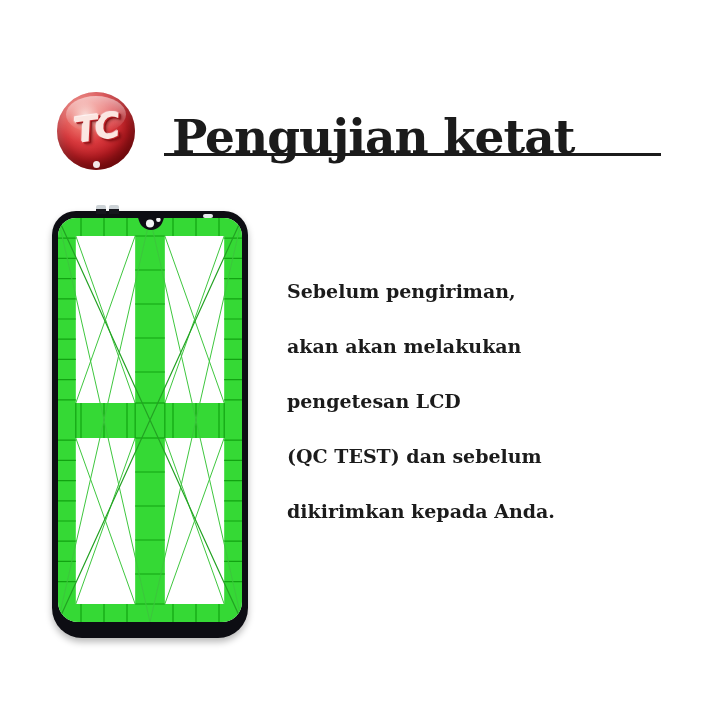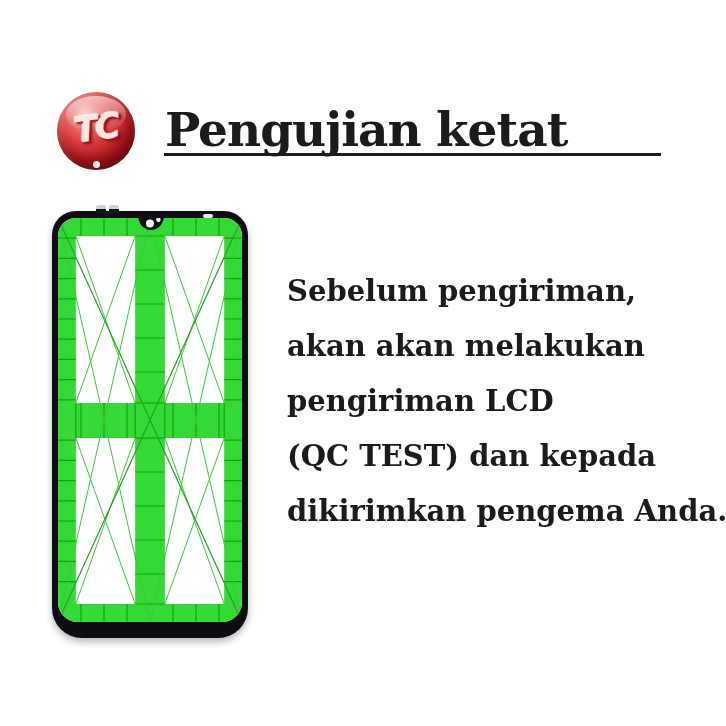--- a/index.html
+++ b/index.html
@@ -23,21 +23,21 @@
     font-style:italic;font-weight:bold;font-size:35px;letter-spacing:-3px;
     color:#fbe6e1;transform:rotate(-8deg);
     text-shadow:1px 1px 0 #c0262b, 2px 2px 1px #8a0e13, -1px -1px 1px rgba(255,255,255,.85), 3px 3px 3px rgba(60,0,0,.45);
   }
   .logo-dot{
     position:absolute;left:46%;bottom:3%;width:7px;height:7px;border-radius:50%;
     background:rgba(255,255,255,.9);
   }
   
   .title{
-    position:absolute;left:165px;top:106px;margin:0;line-height:1;
+    position:absolute;left:165px;top:106px;margin:7px;line-height:1;
     font-size:47px;font-weight:bold;letter-spacing:-1px;color:var(--text,#1b1b1b);
     white-space:nowrap;
   }
   .title-underline{
     position:absolute;left:164px;top:153px;width:497px;height:3px;
     background:var(--text,#1b1b1b);
   }
   
   .phone{
     position:absolute;left:52px;top:211px;width:196px;height:427px;
@@ -62,21 +62,21 @@
     background:linear-gradient(#ccd2d6 0 45%, #15151c 45%);
   }
   .tab1{left:44px;} .tab2{left:57px;}
   .bezel-dash{
     position:absolute;left:151px;top:3px;width:10px;height:4px;border-radius:2px;
     background:#e6eaec;
   }
   
   .body-text{
     position:absolute;left:287px;top:264px;width:390px;
-    font-size:29px;font-weight:bold;color:var(--text,#1b1b1b);
+    font-size:19px;font-weight:bold;color:var(--text,#1b1b1b);
     line-height:55px;white-space:nowrap;
   }
 </style>
 </head>
 <body>
 
 <div class="canvas">
 
   <div class="logo-ball">
     <span class="logo-gloss"></span>
@@ -122,18 +122,18 @@
       </svg>
     </div>
     <div class="tab tab1"></div>
     <div class="tab tab2"></div>
     <div class="bezel-dash"></div>
   </div>
 
   <div class="body-text">
     <div>Sebelum pengiriman,</div>
     <div>akan akan melakukan</div>
-    <div>pengiriman LCD</div>
-    <div>(QC TEST) dan kepada</div>
-    <div>dikirimkan pengema Anda.</div>
+    <div>pengetesan LCD</div>
+    <div>(QC TEST) dan sebelum</div>
+    <div>dikirimkan kepada Anda.</div>
   </div>
 
 </div>
 
 </body></html>

